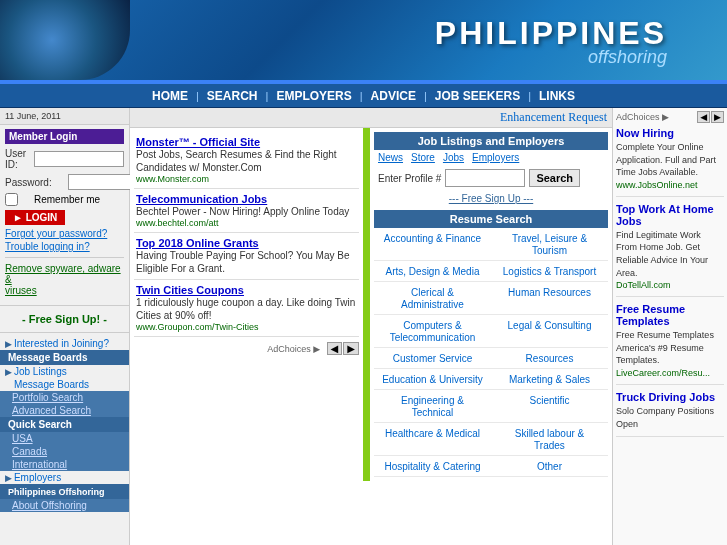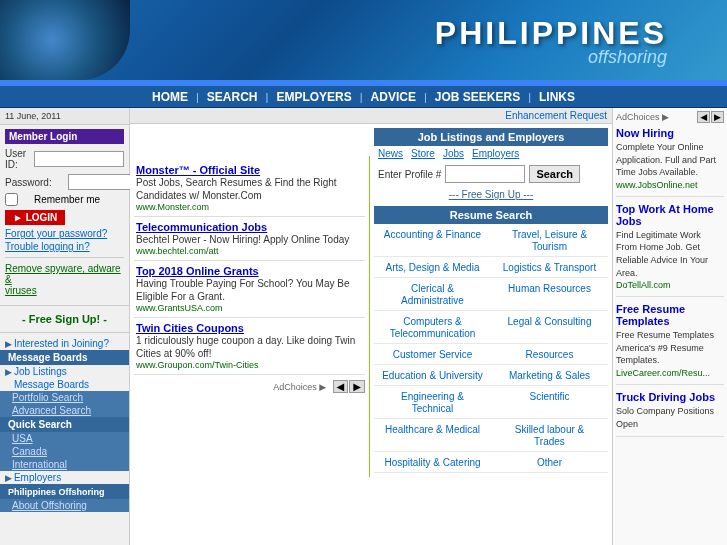--- a/index.html
+++ b/index.html
@@ -6,21 +6,21 @@
     body { font-family: Arial, sans-serif; font-size: 11px; background: #c0c0c0; width: 727px; }
 
     
     .header { background: linear-gradient(135deg, #1a6bb5 0%, #0d4a8a 40%, #1a7ac0 70%, #3399cc 100%); height: 80px; position: relative; overflow: hidden; }
     .header-globe { position: absolute; left: 0; top: 0; width: 130px; height: 80px; background: radial-gradient(circle at 40% 50%, #4488cc, #1a5580, #0a2244); border-radius: 0 0 50px 0; }
     .header-title { position: absolute; right: 60px; top: 15px; text-align: right; }
     .header-title .philippines { font-size: 32px; font-weight: bold; color: white; letter-spacing: 3px; text-shadow: 2px 2px 4px rgba(0,0,0,0.5); }
     .header-title .offshoring { font-size: 18px; color: #aaddff; font-style: italic; margin-top: -5px; }
 
     
-    .navbar { background: #1a5a9e; padding: 0; display: flex; align-items: center; justify-content: center; height: 28px; border-top: 6px solid #3b82f6; border-bottom: 1px solid #0a3366; }
+    .navbar { background: #1a5a9e; padding: 0; display: flex; align-items: center; justify-content: center; height: 28px; border-top: 4px solid #3b82f6; border-bottom: 1px solid #0a3366; }
     .navbar a { color: white; text-decoration: none; font-size: 12px; font-weight: bold; padding: 0 8px; }
     .navbar span { color: #99ccff; }
 
     
     .main-container { display: flex; background: white; min-height: 465px; }
 
     
     .sidebar { width: 130px; background: #f0f0f0; border-right: 1px solid #ccc; font-size: 10px; }
     .sidebar-date { font-size: 9px; color: #333; padding: 3px 5px; border-bottom: 1px solid #ccc; background: #e8e8e8; }
     .sidebar-section { padding: 4px 5px; }
@@ -35,26 +35,26 @@
     .free-signup { color: #006600; font-weight: bold; font-size: 11px; text-align: center; padding: 3px 0; }
     .sidebar-nav-item { font-size: 10px; color: #333; padding: 1px 5px; display: flex; align-items: center; gap: 2px; }
     .sidebar-nav-item a { color: #0066cc; text-decoration: none; }
     .arrow { color: #336699; font-size: 9px; }
     .sidebar-sub { background: #336699; color: white; font-size: 10px; padding: 2px 8px; font-weight: bold; }
     .sidebar-sub-item { background: #4477aa; color: white; font-size: 10px; padding: 1px 12px; }
     .sidebar-sub-item a { color: #ccddff; text-decoration: underline; font-size: 10px; }
 
     
     .center { flex: 1; background: white; }
-    .enhancement-bar { background: #e8e8e8; text-align: right; padding: 2px 5px; font-size: 10px; color: #333; border-bottom: 1px solid #ccc; }
+    .enhancement-bar { background: #e8e8e8; text-align: right; padding: 2px 5px; font-size: 12px; color: #333; border-bottom: 1px solid #ccc; font-family: Liberation Serif, serif; }
     .enhancement-bar a { color: #0066cc; }
 
     
     .ads-area { display: flex; gap: 0; }
-    .ads-left { width: 240px; padding: 4px; border-right: 1px solid #84cc16; margin-top: 32px; }
+    .ads-left { width: 240px; padding: 4px; border-right: 7px solid #84cc16; }
     .ad-item { border-bottom: 1px solid #ddd; padding: 4px 2px; }
     .ad-title { color: #0000cc; text-decoration: underline; font-size: 11px; font-weight: bold; cursor: pointer; }
     .ad-text { font-size: 10px; color: #333; line-height: 1.3; }
     .ad-url { font-size: 9px; color: #006600; }
     .adchoices { font-size: 9px; color: #666; text-align: right; margin-top: 3px; }
     .ad-nav { display: flex; gap: 2px; margin-top: 2px; }
     .ad-nav-btn { font-size: 10px; background: #ddd; border: 1px solid #999; cursor: pointer; padding: 0 3px; }
 
     
     .job-listings { flex: 1; padding: 4px; }
@@ -196,21 +196,20 @@
           <div class="ad-url">www.Monster.com</div>
         </div>
         <div class="ad-item">
           <div class="ad-title">Telecommunication Jobs</div>
           <div class="ad-text">Bechtel Power - Now Hiring! Apply Online Today</div>
           <div class="ad-url">www.bechtel.com/att</div>
         </div>
         <div class="ad-item">
           <div class="ad-title">Top 2018 Online Grants</div>
           <div class="ad-text">Having Trouble Paying For School? You May Be Eligible For a Grant.</div>
-          <div class="ad-url">www.GrantsUSA.com</div>
         </div>
         <div class="ad-item">
           <div class="ad-title">Twin Cities Coupons</div>
           <div class="ad-text">1 ridiculously huge coupon a day. Like doing Twin Cities at 90% off!</div>
           <div class="ad-url">www.Groupon.com/Twin-Cities</div>
         </div>
         <div class="adchoices">
           AdChoices ▶
           <span class="ad-nav" style="display:inline-flex; gap:1px; margin-left:4px;">
             <button class="ad-nav-btn">◀</button>

